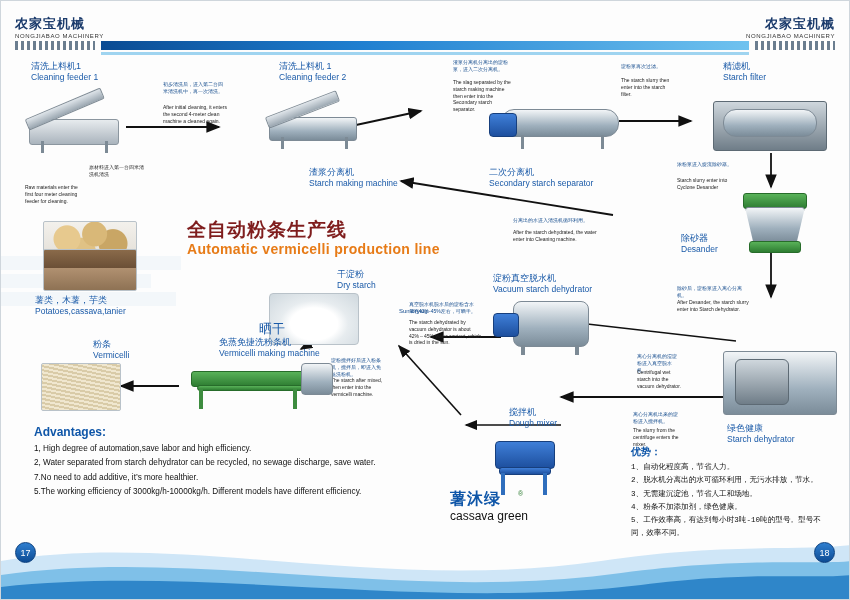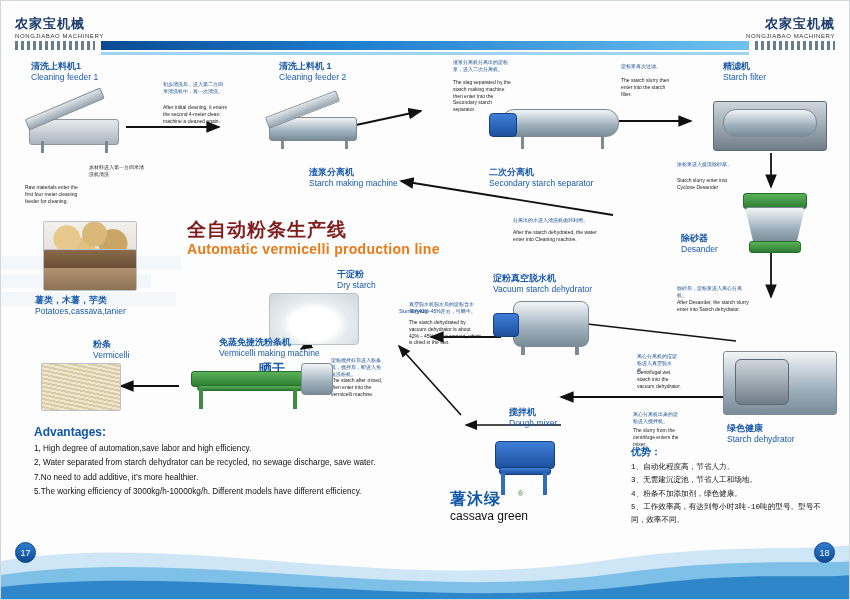--- a/index.html
+++ b/index.html
@@ -28,21 +28,21 @@
   .hatch{position:absolute;top:40px;height:9px;background:
      repeating-linear-gradient(90deg,#6b7e90 0 3px,#ffffff 3px 6px);}
   .hatch.l{left:14px;width:80px;}
   .hatch.r{right:14px;width:80px;}
   .bluebar{position:absolute;top:40px;left:100px;right:100px;height:9px;
      background:linear-gradient(90deg,#0a4b93,#1f7fd0 40%,#6fc2ef);}
   .bluebar2{position:absolute;top:51px;left:100px;right:100px;height:3px;background:#9fd4f0;}
 
   
   .lbl{position:absolute;line-height:1.25;}
-  .lbl .cn{color:#1a5aa8;font-size:9px;font-weight:bold;white-space:nowrap;}
+  .lbl .cn{color:#1a5aa8;font-size:9px;font-weight:normal;white-space:nowrap;}
   .lbl .en{color:#1a5aa8;font-size:8.5px;white-space:nowrap;}
   .note{position:absolute;font-size:5px;color:#222;line-height:1.35;}
   .note.blue{color:#124a8c;}
 
   
   .mach{position:absolute;border-radius:3px;}
   .m-grey{background:linear-gradient(180deg,#e7ebee,#aab4bd);border:1px solid #8b969f;}
   .m-steel{background:linear-gradient(180deg,#f2f5f7,#9fb0bd 60%,#7b8c99);border:1px solid #7d8a95;}
   .m-blue{background:linear-gradient(180deg,#3f7fd8,#1d4f9e);border:1px solid #173f7d;}
   .m-green{background:linear-gradient(180deg,#59b259,#2e7d32);border:1px solid #276c2a;}
@@ -226,21 +226,21 @@
   <div class="leg" style="left:574px;top:344px;width:4px;height:10px;"></div>
   <div class="note blue" style="left:408px;top:300px;width:68px;">真空脱水机脱水后的淀粉含水量在42%-45%左右，可晒干。</div>
   <div class="note" style="left:408px;top:318px;width:72px;">The starch dehydrated by vacuum dehydrator is about 42%～45% water content, which is dried in the sun.</div>
 
   <div class="photo ph-starch" style="left:268px;top:292px;width:88px;height:50px;border-radius:4px;"></div>
   <div class="lbl" style="left:336px;top:268px;">
     <div class="cn">干淀粉</div>
     <div class="en">Dry starch</div>
   </div>
   <div class="note blue" style="left:398px;top:306px;font-size:6px;">Sun drying</div>
-  <div class="lbl" style="left:258px;top:320px;margin-top:40px;">
+  <div class="lbl" style="left:258px;top:320px;">
     <div class="cn" style="font-size:13px;">晒干</div>
   </div>
 
   <div class="lbl" style="left:508px;top:406px;">
     <div class="cn">搅拌机</div>
     <div class="en">Dough mixer</div>
   </div>
   <div class="mach m-blue" style="left:494px;top:440px;width:58px;height:26px;border-radius:4px;"></div>
   <div class="mach m-blue" style="left:498px;top:466px;width:50px;height:6px;"></div>
   <div class="leg" style="left:500px;top:472px;width:4px;height:22px;background:#2f6ebd;"></div>
@@ -278,20 +278,21 @@
   <div class="adv">
     <div>1, High degree of automation,save labor and high efficiency.</div>
     <div>2, Water separated from starch dehydrator can be recycled, no sewage discharge, save water.</div>
     <div>7.No need to add additive, it’s more healthier.</div>
     <div>5.The working efficiency of 3000kg/h-10000kg/h. Different models have different efficiency.</div>
   </div>
 
   <div class="adv-cn-title">优势：</div>
   <div class="adv-cn">
     <div>1、自动化程度高，节省人力。</div>
+    <div>2、脱水机分离出的水可循环利用，无污水排放，节水。</div>
     <div>3、无需建沉淀池，节省人工和场地。</div>
     <div>4、粉条不加添加剂，绿色健康。</div>
     <div>5、工作效率高，有达到每小时3吨-10吨的型号。型号不同，效率不同。</div>
   </div>
 
   <div class="logo-cn">薯沐绿</div>
   <div class="logo-r">®</div>
   <div class="logo-en">cassava green</div>
 
   <div class="wave">

